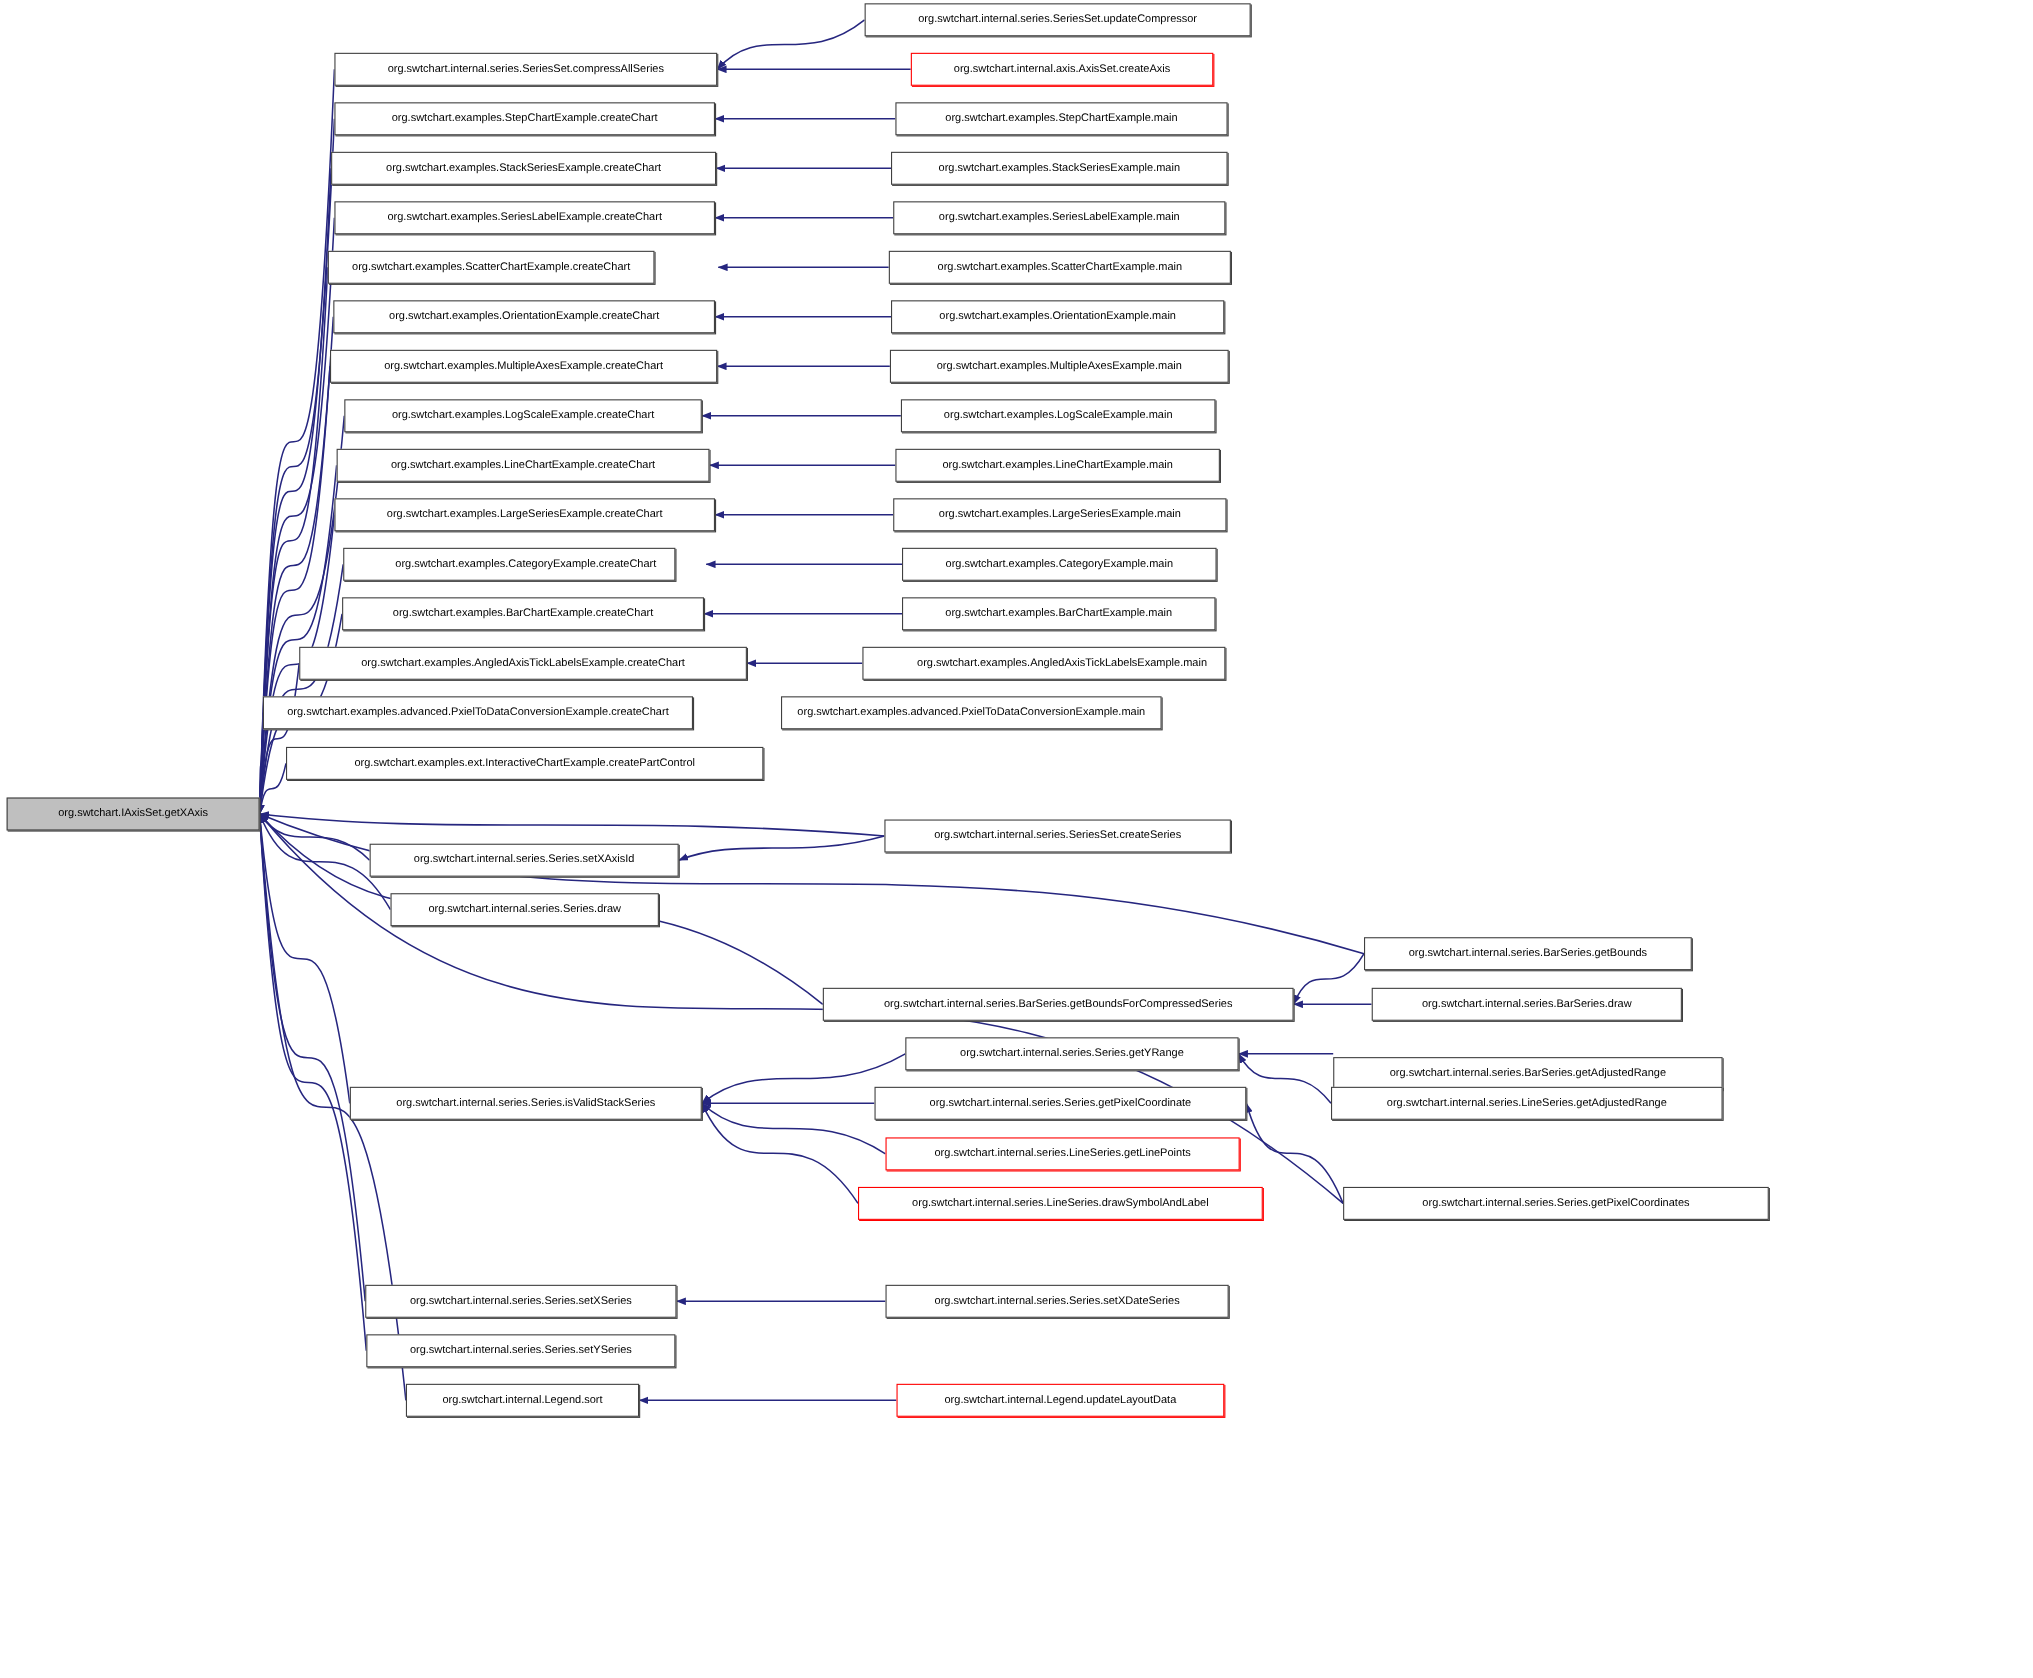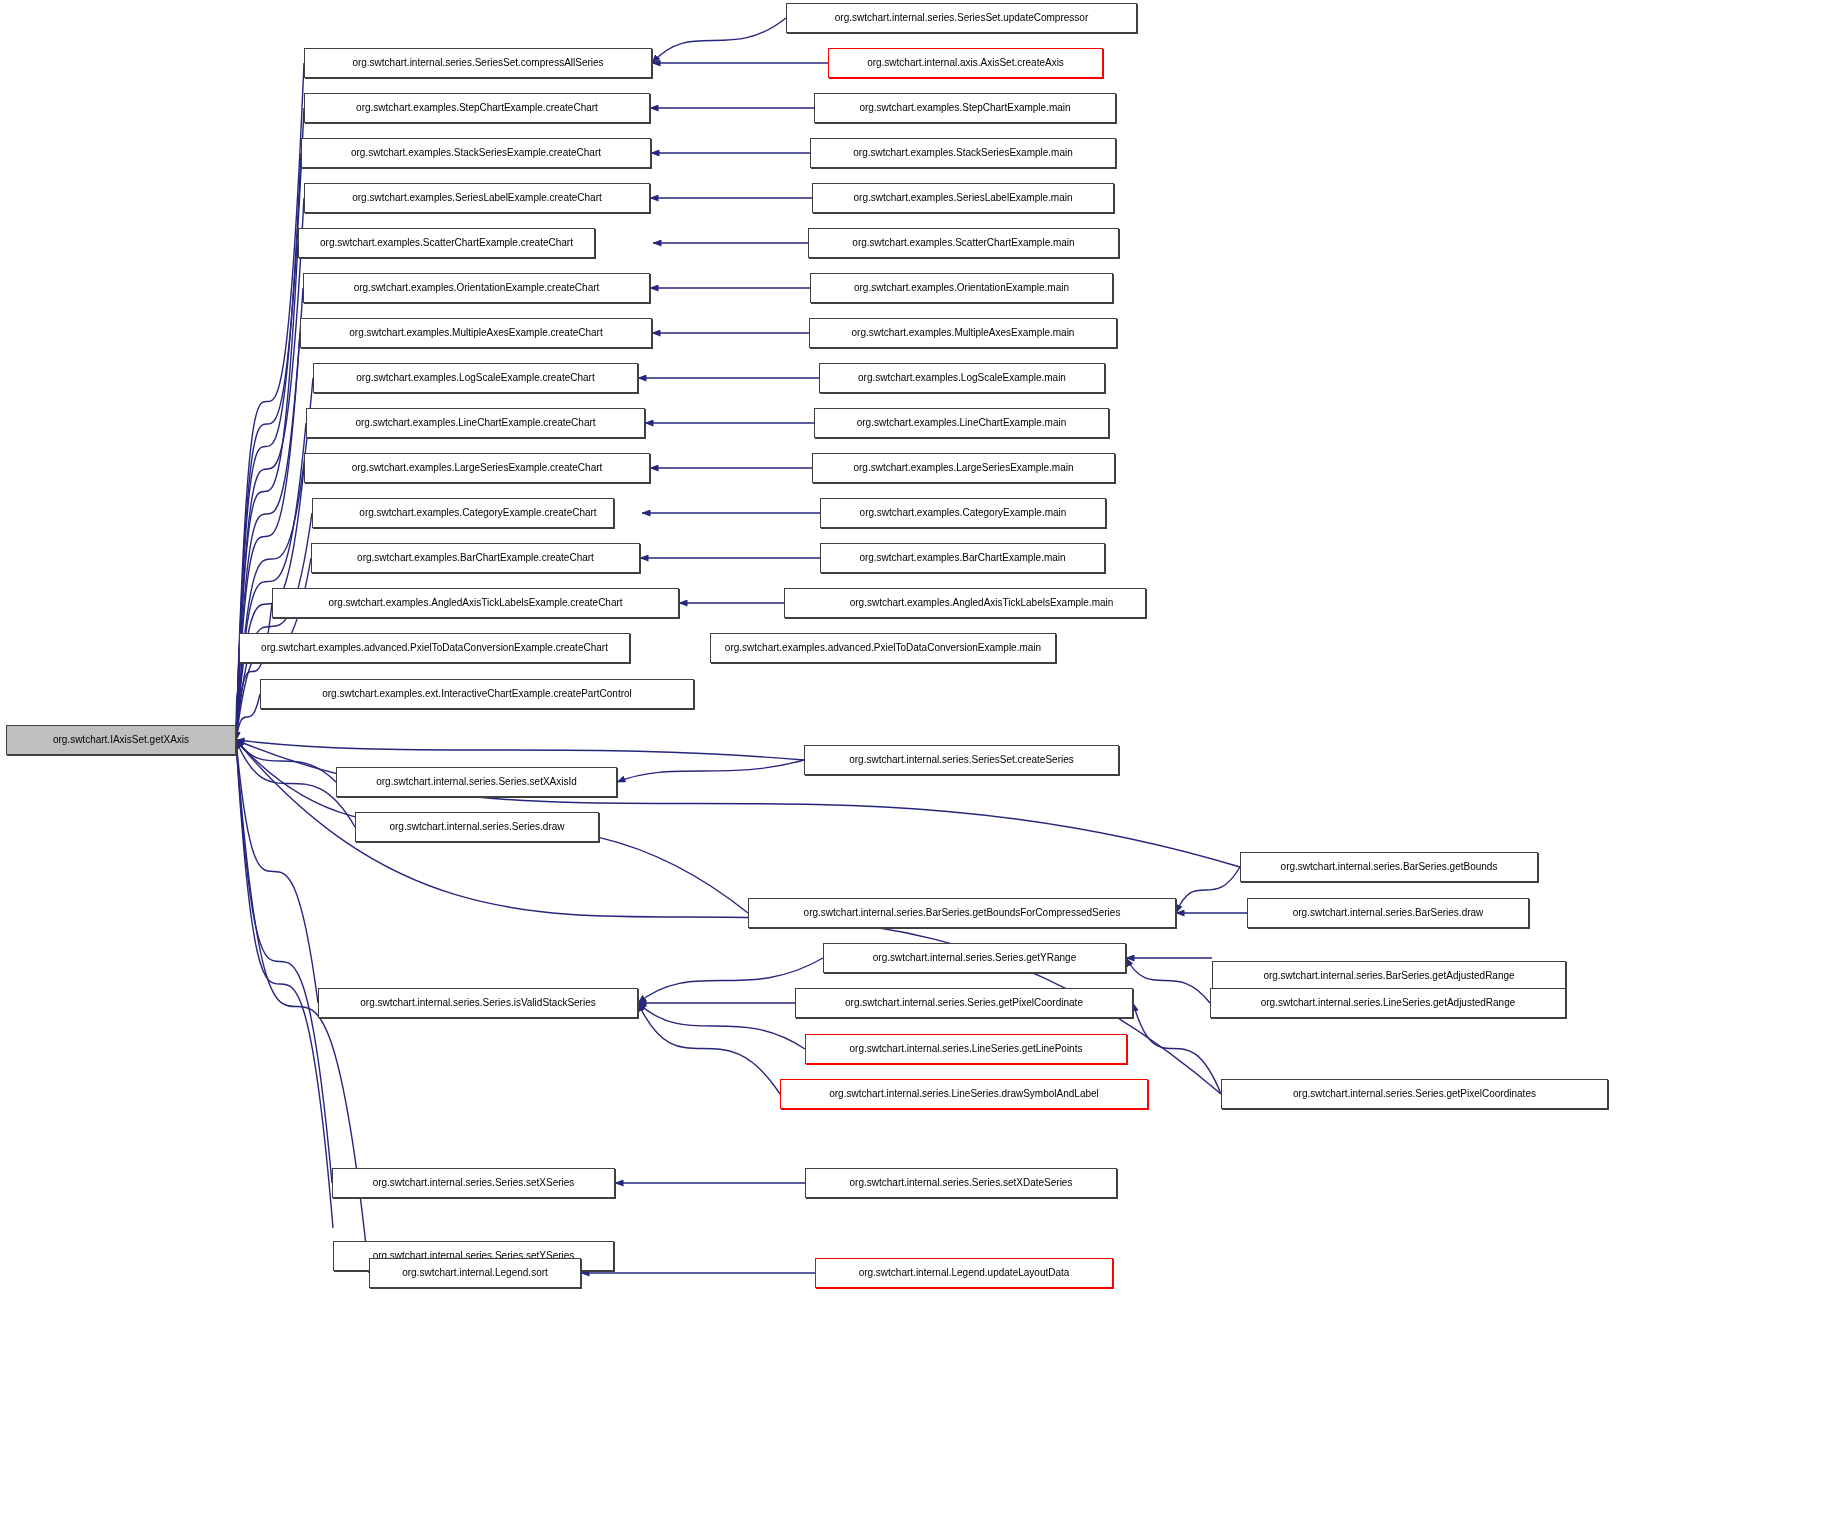--- a/index.html
+++ b/index.html
@@ -170,21 +170,21 @@
       </div>
       <div class="node" style="left: 311px; top: 543px; width: 329px;">
         <span>org.swtchart.examples.BarChartExample.createChart</span>
       </div>
       <div class="node" style="left: 820px; top: 543px; width: 285px;">
         <span>org.swtchart.examples.BarChartExample.main</span>
       </div>
       <div class="node" style="left: 272px; top: 588px; width: 407px;">
         <span>org.swtchart.examples.AngledAxisTickLabelsExample.createChart</span>
       </div>
-      <div class="node" style="left: 784px; top: 588px; width: 362px; padding-left: 40px;">
+      <div class="node" style="left: 784px; top: 588px; width: 330px; padding-left: 40px;">
         <span>org.swtchart.examples.AngledAxisTickLabelsExample.main</span>
       </div>
       <div class="node" style="left: 239px; top: 633px; width: 391px;">
         <span>org.swtchart.examples.advanced.PxielToDataConversionExample.createChart</span>
       </div>
       <div class="node" style="left: 710px; top: 633px; width: 346px;">
         <span>org.swtchart.examples.advanced.PxielToDataConversionExample.main</span>
       </div>
       <div class="node" style="left: 260px; top: 679px; width: 434px;">
         <span>org.swtchart.examples.ext.InteractiveChartExample.createPartControl</span>
@@ -230,21 +230,21 @@
       </div>
       <div class="node" style="left: 1221px; top: 1079px; width: 387px;">
         <span>org.swtchart.internal.series.Series.getPixelCoordinates</span>
       </div>
       <div class="node" style="left: 332px; top: 1168px; width: 283px;">
         <span>org.swtchart.internal.series.Series.setXSeries</span>
       </div>
       <div class="node" style="left: 805px; top: 1168px; width: 312px;">
         <span>org.swtchart.internal.series.Series.setXDateSeries</span>
       </div>
-      <div class="node" style="left: 333px; top: 1213px; width: 281px; margin-top: 28px;">
+      <div class="node" style="left: 333px; top: 1213px; width: 281px;">
         <span>org.swtchart.internal.series.Series.setYSeries</span>
       </div>
       <div class="node" style="left: 369px; top: 1258px; width: 212px;">
         <span>org.swtchart.internal.Legend.sort</span>
       </div>
       <div class="node red" style="left: 815px; top: 1258px; width: 298px;">
         <span>org.swtchart.internal.Legend.updateLayoutData</span>
       </div>
     </div>
 </div>

